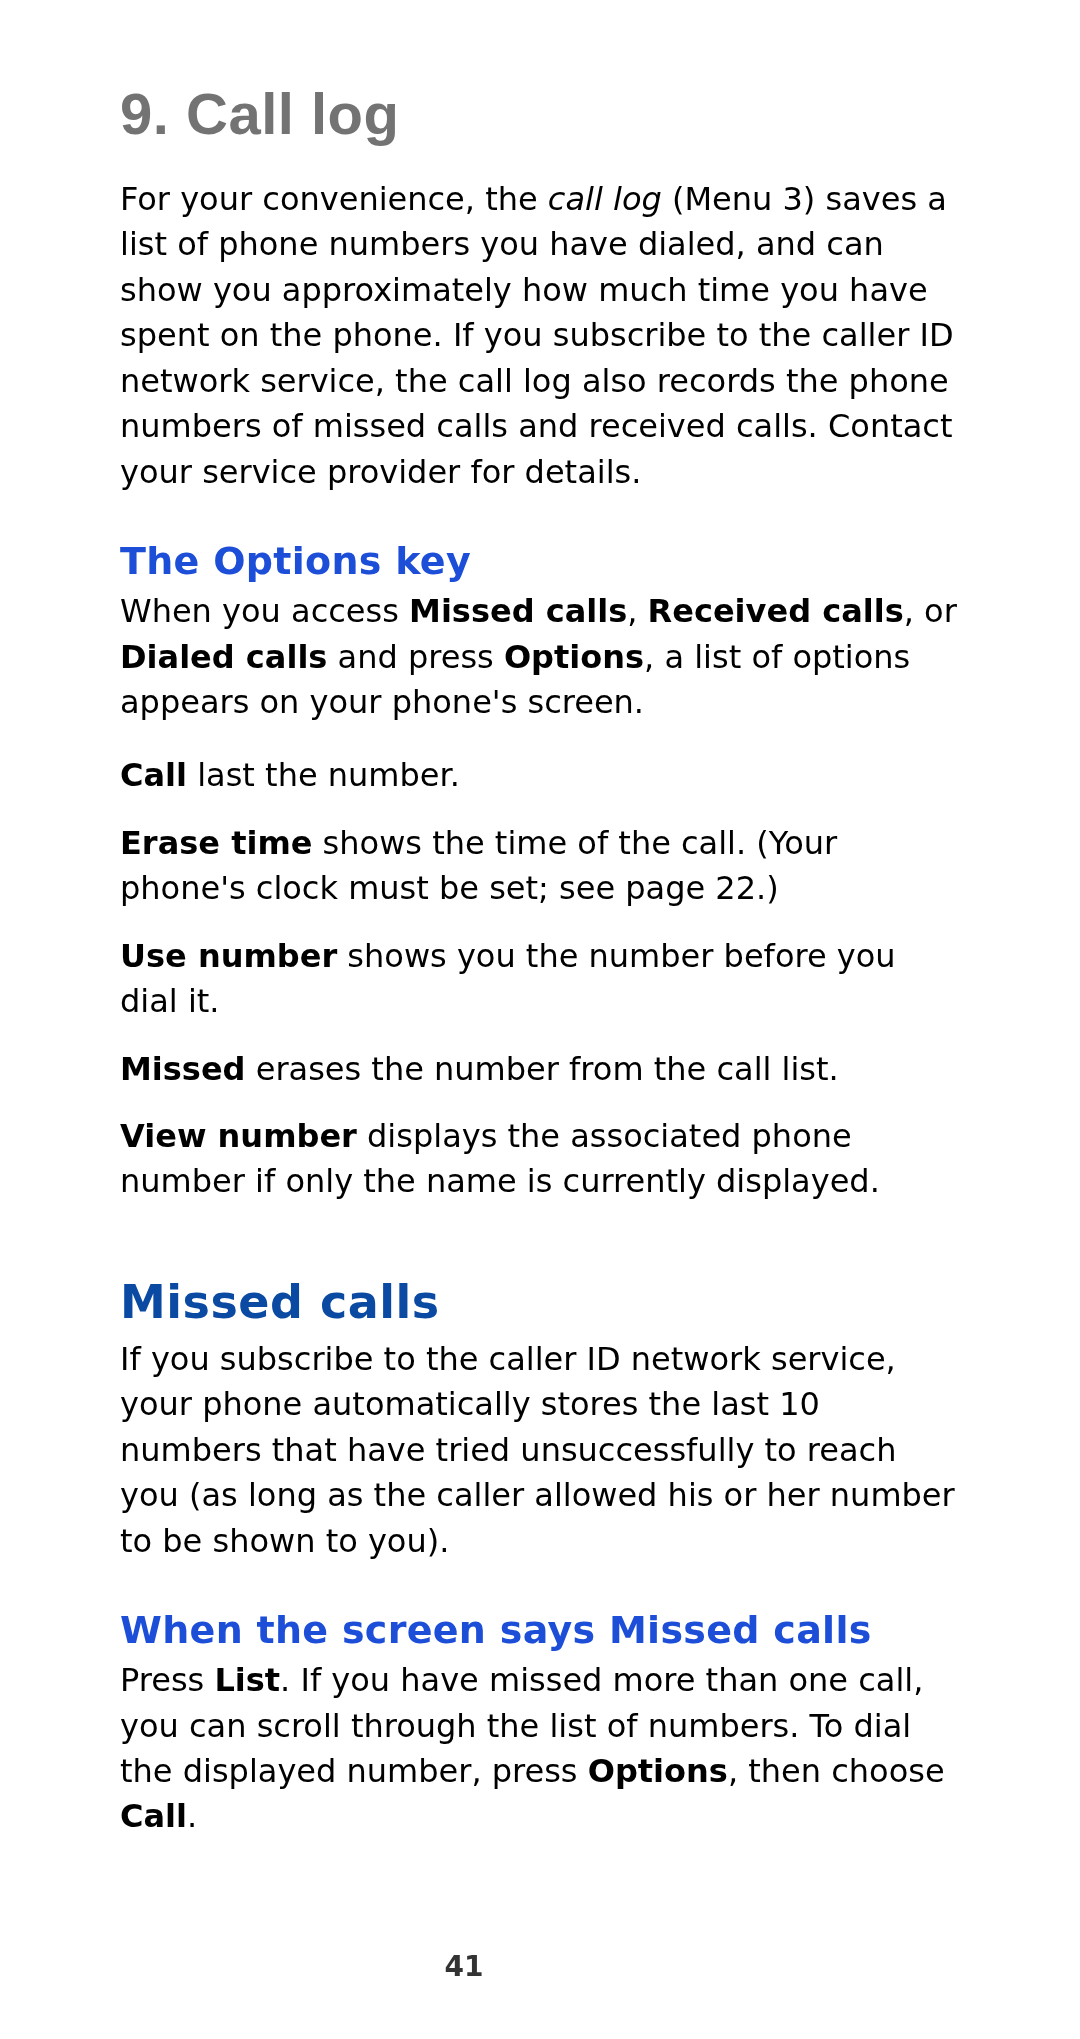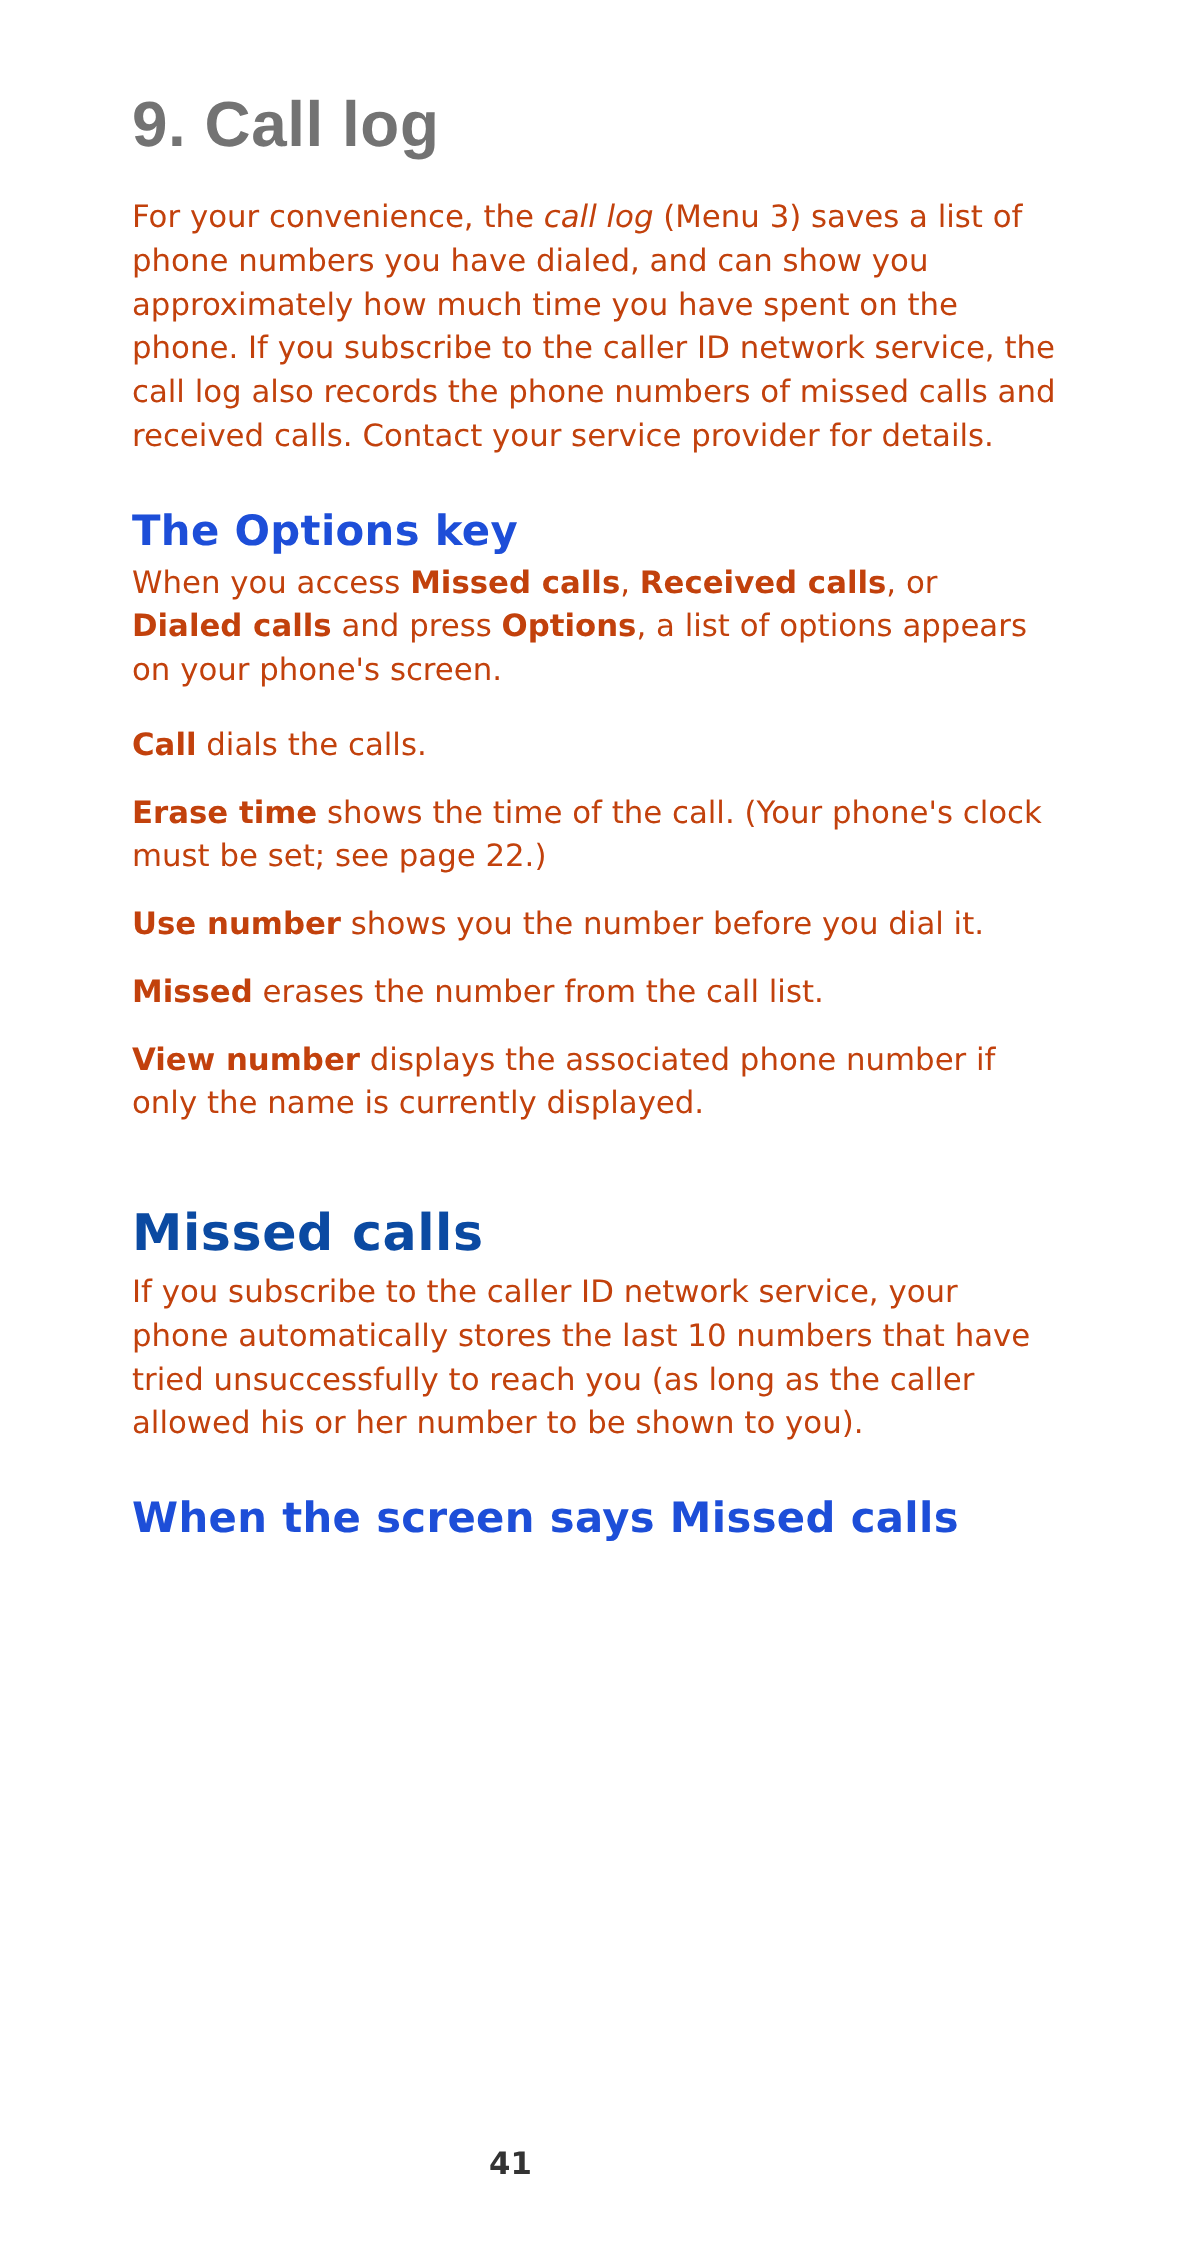--- a/index.html
+++ b/index.html
@@ -33,24 +33,24 @@
     letter-spacing: 0.5px;
   }
   h3.subsection {
     font-size: 38px;
     font-weight: 600;
     color: #1d4ed8;
     margin: 44px 0 6px 0;
     letter-spacing: 0.3px;
   }
   p.body {
-    font-size: 28px;
+    font-size: 32px;
     line-height: 1.42;
     margin: 0 0 28px 0;
-    color: #c2410c;
+    color: #000000;
   }
   p.body.tight {
     margin-bottom: 22px;
   }
   .bold { font-weight: 700; }
   .italic { font-style: italic; }
   .page-number {
     position: absolute;
     bottom: 56px;
     left: 0;
@@ -75,36 +75,39 @@
     <span>For your convenience, the </span><span class="italic">call log</span><span> (Menu 3) saves a list of phone numbers you have dialed, and can show you approximately how much time you have spent on the phone. If you subscribe to the caller ID network service, the call log also records the phone numbers of missed calls and received calls. Contact your service provider for details.</span>
   </p>
 
   <h3 class="subsection">The Options key</h3>
 
   <p class="body">
     <span>When you access </span><span class="bold">Missed calls</span><span>, </span><span class="bold">Received calls</span><span>, or </span><span class="bold">Dialed calls</span><span> and press </span><span class="bold">Options</span><span>, a list of options appears on your phone's screen.</span>
   </p>
 
   <p class="body tight">
-    <span class="bold">Call</span><span> dials the calls.</span>
+    <span class="bold">Call</span><span> last the number.</span>
   </p>
   <p class="body tight">
     <span class="bold">Erase time</span><span> shows the time of the call. (Your phone's clock must be set; see page 22.)</span>
   </p>
   <p class="body tight">
     <span class="bold">Use number</span><span> shows you the number before you dial it.</span>
   </p>
   <p class="body tight">
     <span class="bold">Missed</span><span> erases the number from the call list.</span>
   </p>
   <p class="body tight">
     <span class="bold">View number</span><span> displays the associated phone number if only the name is currently displayed.</span>
   </p>
 
   <h2 class="section-blue">Missed calls</h2>
 
   <p class="body">If you subscribe to the caller ID network service, your phone automatically stores the last 10 numbers that have tried unsuccessfully to reach you (as long as the caller allowed his or her number to be shown to you).</p>
 
   <h3 class="subsection">When the screen says Missed calls</h3>
 
+  <p class="body">
+    <span>Press </span><span class="bold">List</span><span>. If you have missed more than one call, you can scroll through the list of numbers. To dial the displayed number, press </span><span class="bold">Options</span><span>, then choose </span><span class="bold">Call</span><span>.</span>
+  </p>
 
   <div class="page-number">41</div>
 </div>
 
 </body></html>

